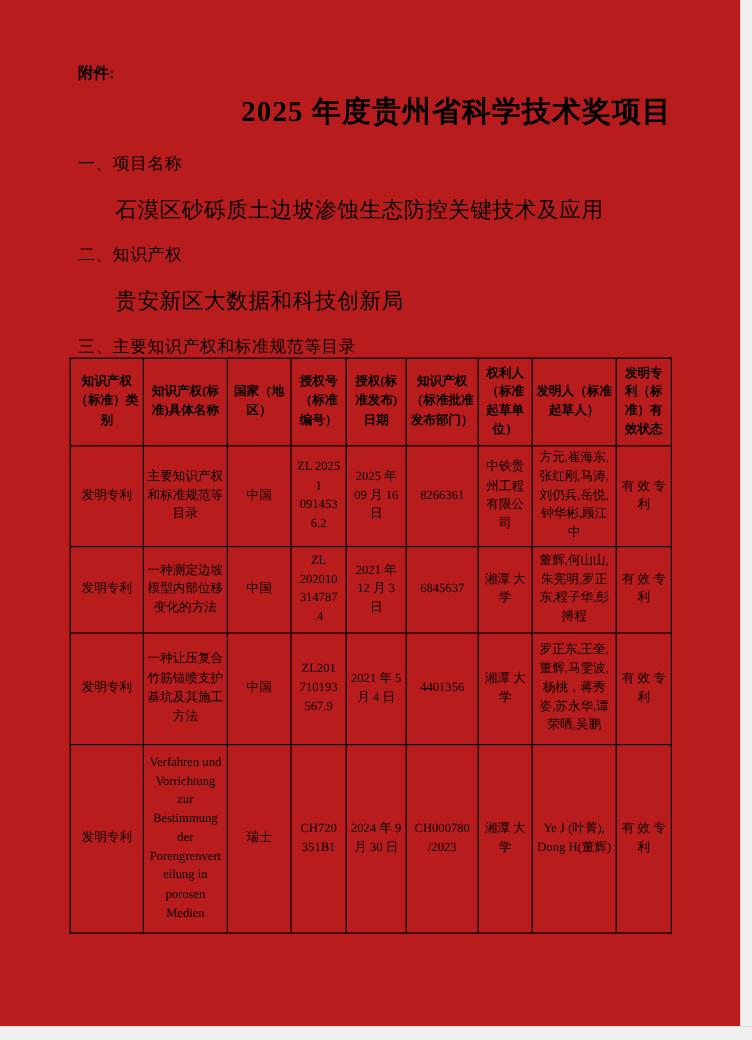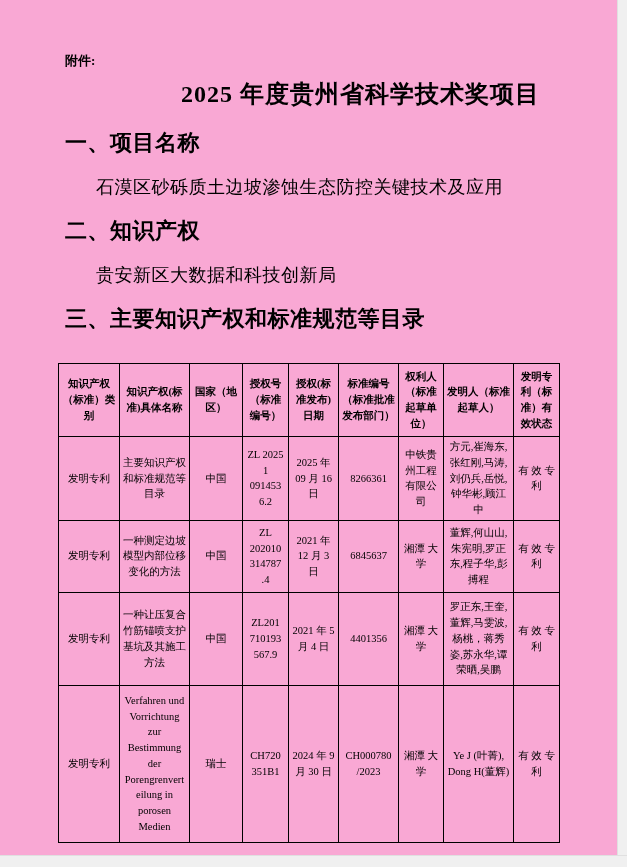--- a/index.html
+++ b/index.html
@@ -14,39 +14,39 @@
   .viewer-edge-right {
     position: absolute; top: 0; right: 0; width: 10px; height: 867px;
     background: #f0f0f0; border-left: 1px solid #e0e0e0;
   }
   .viewer-edge-bottom {
     position: absolute; left: 0; bottom: 0; width: 627px; height: 12px;
     background: #f0f0f0; border-top: 1px solid #e0e0e0;
   }
   .page {
     position: absolute; top: 0; left: 0; width: 617px; height: 855px;
-    background: #f9a8d4;
-    padding: 52px 77px 0 58px;
+    background: #b91c1c;
+    padding: 52px 57px 0 58px;
   }
   .attachment {
     font-size: 13px; font-weight: bold; margin-left: 7px; margin-bottom: 8px;
   }
   .doc-title {
     font-size: 24px; font-weight: bold; text-align: right; line-height: 33px;
     letter-spacing: 1px;
   }
   .sec-heading {
-    font-size: 22px; font-weight: bold; margin: 17px 0 0 7px; letter-spacing: 0.5px;
+    font-size: 14px; font-weight: normal; margin: 17px 0 0 7px; letter-spacing: 0.5px;
   }
   .sec-body {
     font-size: 18px; margin: 17px 0 0 38px; letter-spacing: 0.5px;
   }
   table.ip-table {
     border-collapse: collapse; table-layout: fixed;
-    margin-top: 29px; width: 499px;
+    margin-top: 0; width: 499px;
   }
   .ip-table td, .ip-table th {
     border: 1px solid #000;
     font-size: 10.5px; line-height: 1.5;
     text-align: center; vertical-align: middle;
     padding: 2px 3px;
     overflow-wrap: break-word; word-wrap: break-word;
   }
   .ip-table th { font-weight: bold; }
   tr.hdr-row  { height: 73px; }
@@ -86,21 +86,21 @@
         <col style="width:70px">
         <col style="width:46px">
     </colgroup>
     <tbody>
         <tr class="hdr-row">
       <th>知识产权（标准）类别</th>
       <th>知识产权(标准)具体名称</th>
       <th>国家（地区）</th>
       <th>授权号（标准编号）</th>
       <th>授权(标准发布)日期</th>
-      <th>标准编号（标准批准发布部门）</th>
+      <th>知识产权（标准批准发布部门）</th>
       <th>权利人（标准起草单位）</th>
       <th>发明人（标准起草人）</th>
       <th>发明专利（标准）有效状态</th>
     </tr>
     <tr class="row-0">
       <td>发明专利</td>
       <td>主要知识产权和标准规范等目录</td>
       <td>中国</td>
       <td>ZL 2025 1 091453 6.2</td>
       <td>2025 年 09 月 16 日</td>

